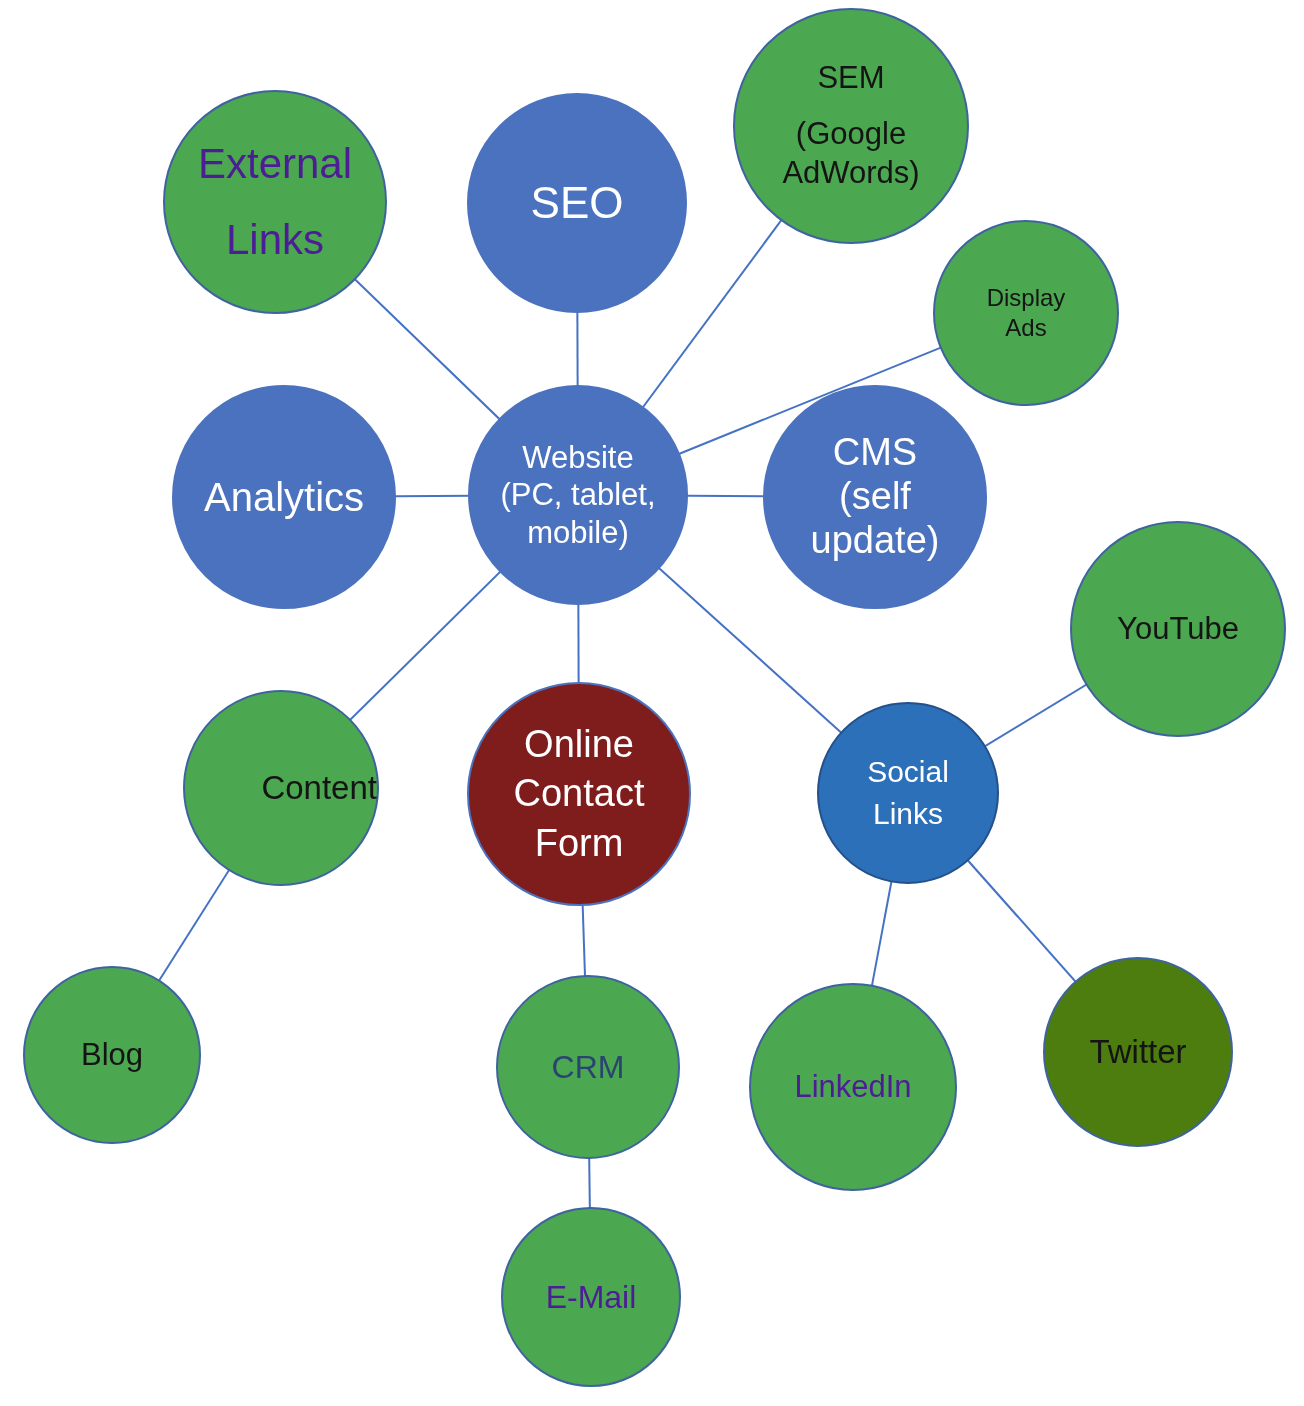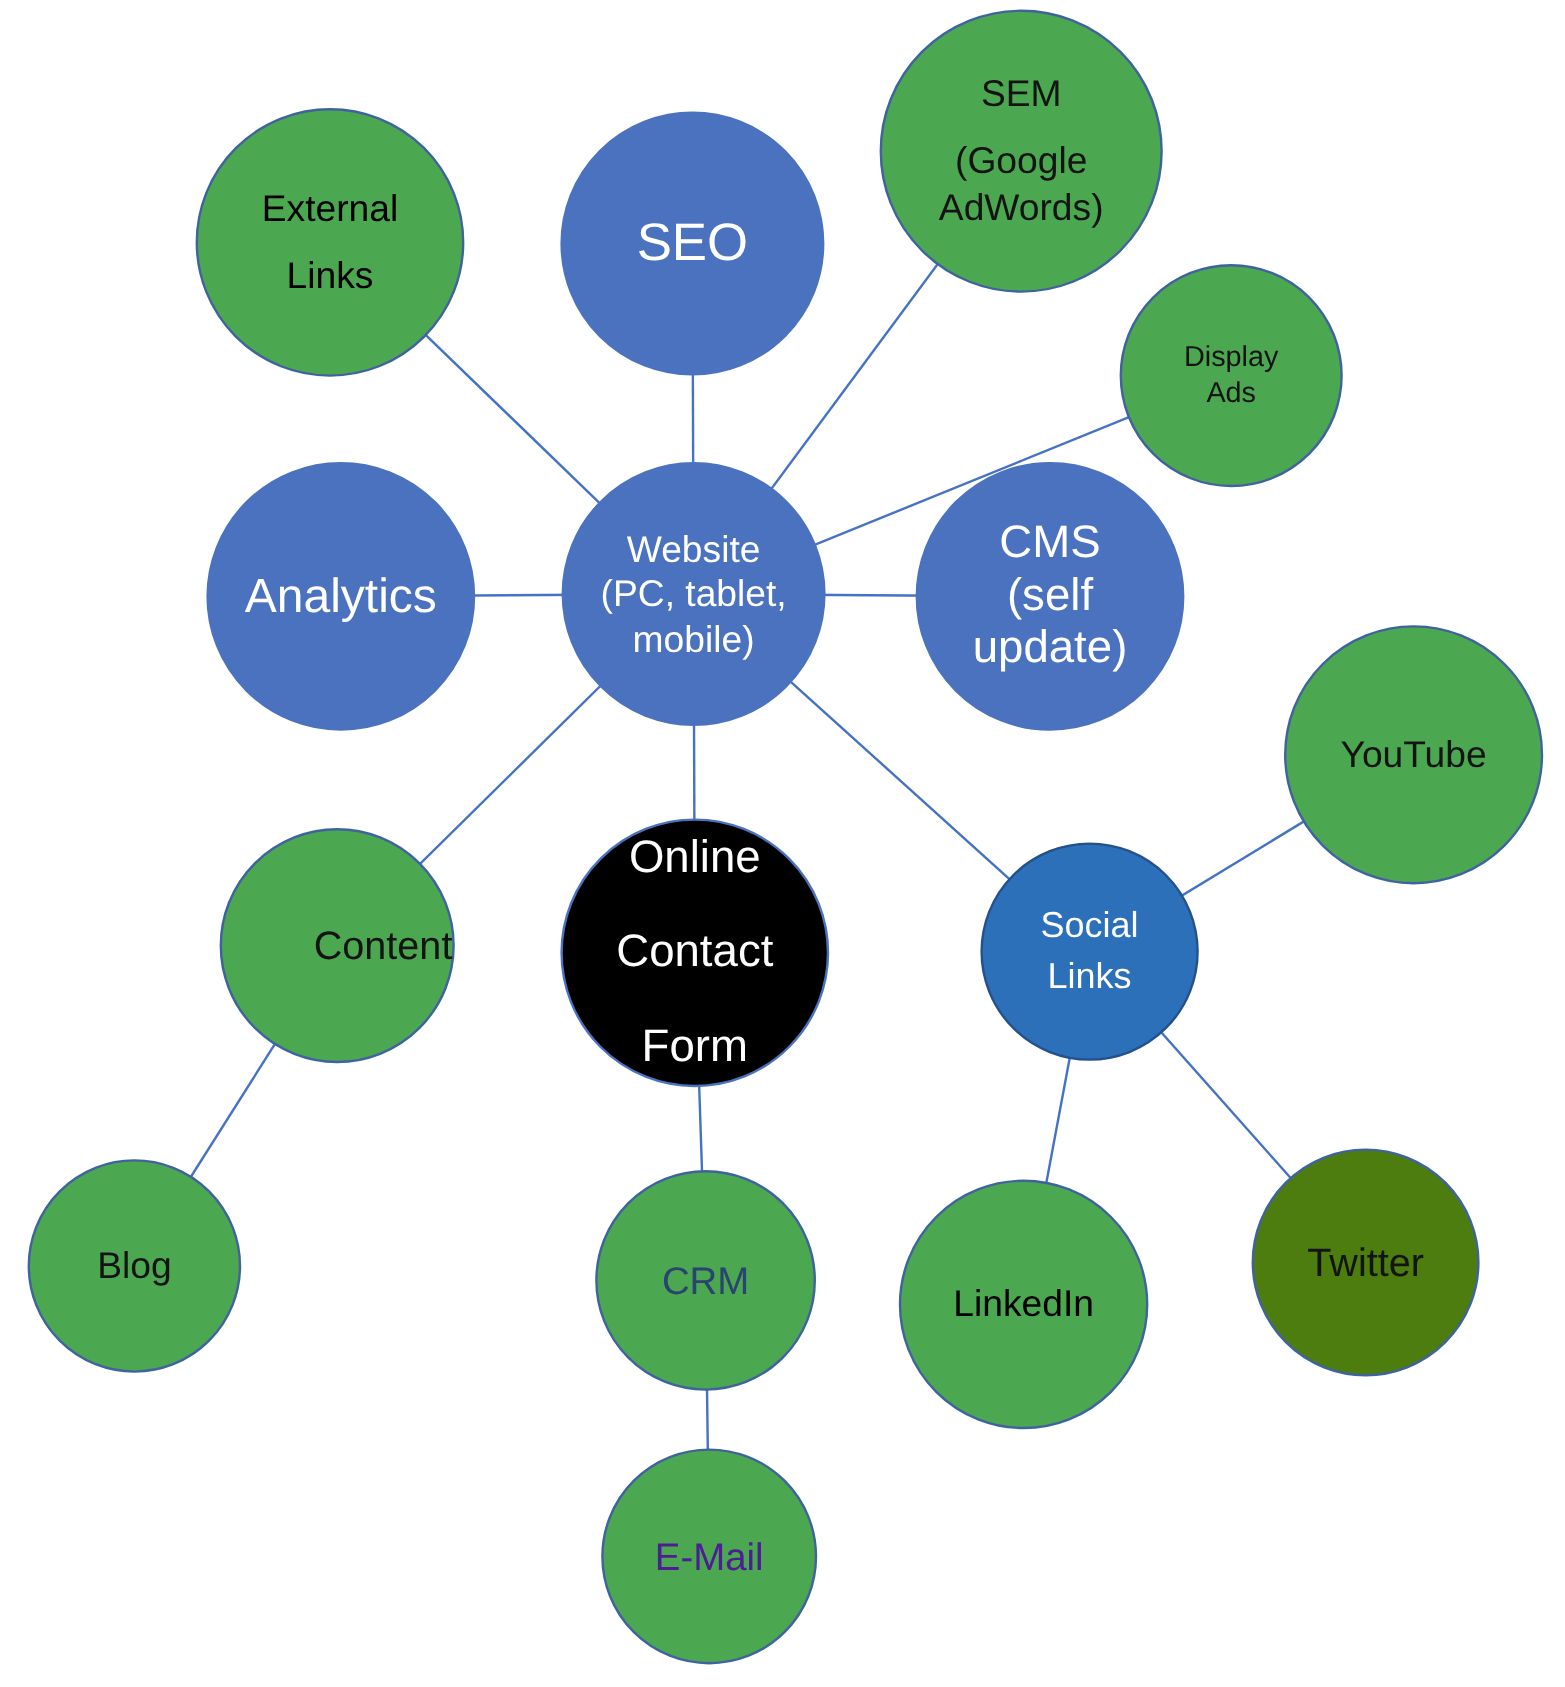--- a/index.html
+++ b/index.html
@@ -47,21 +47,21 @@
     </svg>
   <div>
       <div class="node" style="left: 468px; top: 385px; width: 220px; height: 220px; background: rgb(75, 114, 190); border-color: rgb(75, 114, 190); color: rgb(255, 255, 255); font-size: 31px; line-height: 1.2;">
         <div class="line">Website</div>
         <div class="line">(PC, tablet,</div>
         <div class="line">mobile)</div>
       </div>
       <div class="node" style="left: 467px; top: 93px; width: 220px; height: 220px; background: rgb(75, 114, 190); border-color: rgb(75, 114, 190); color: rgb(255, 255, 255); font-size: 44px; line-height: 1.2;">
         <div class="line">SEO</div>
       </div>
-      <div class="node" style="left: 163px; top: 90px; width: 224px; height: 224px; background: rgb(76, 167, 81); border-color: rgb(62, 99, 159); color: #000000; font-size: 31px; line-height: 1.25;">
+      <div class="node" style="left: 163px; top: 90px; width: 224px; height: 224px; background: rgb(76, 167, 81); border-color: rgb(62, 99, 159); color: #4c1d95; font-size: 42px; line-height: 1.25;">
         <div class="line">External</div>
         <div class="line empty"></div>
         <div class="line">Links</div>
       </div>
       <div class="node" style="left: 733px; top: 8px; width: 236px; height: 236px; background: rgb(76, 167, 81); border-color: rgb(62, 99, 159); color: rgb(20, 20, 20); font-size: 31px; line-height: 1.25; text-align: right;">
         <div class="line">SEM</div>
         <div class="line empty"></div>
         <div class="line">(Google</div>
         <div class="line">AdWords)</div>
       </div>
@@ -76,38 +76,38 @@
         <div class="line">CMS</div>
         <div class="line">(self</div>
         <div class="line">update)</div>
       </div>
       <div class="node" style="left: 1070px; top: 521px; width: 216px; height: 216px; background: rgb(76, 167, 81); border-color: rgb(62, 99, 159); color: rgb(20, 20, 20); font-size: 31px; line-height: 1.25;">
         <div class="line">YouTube</div>
       </div>
       <div class="node" style="left: 183px; top: 690px; width: 196px; height: 196px; background: rgb(76, 167, 81); border-color: rgb(62, 99, 159); color: rgb(20, 20, 20); font-size: 33px; line-height: 1.25; align-items: flex-end;">
         <div class="line">Content</div>
       </div>
-      <div class="node" style="left: 467px; top: 682px; width: 224px; height: 224px; background: #000000; border-color: rgb(75, 114, 190); color: rgb(255, 255, 255); font-size: 38px; line-height: 1.3; gap: 29px;">
+      <div class="node" style="left: 467px; top: 682px; width: 224px; height: 224px; background: #7f1d1d; border-color: rgb(75, 114, 190); color: rgb(255, 255, 255); font-size: 38px; line-height: 1.3;">
         <div class="line">Online</div>
         <div class="line">Contact</div>
         <div class="line">Form</div>
       </div>
       <div class="node" style="left: 817px; top: 702px; width: 182px; height: 182px; background: rgb(43, 112, 185); border-color: rgb(36, 81, 139); color: rgb(255, 255, 255); font-size: 30px; line-height: 1.4;">
         <div class="line">Social</div>
         <div class="line">Links</div>
       </div>
       <div class="node" style="left: 23px; top: 966px; width: 178px; height: 178px; background: rgb(76, 167, 81); border-color: rgb(62, 99, 159); color: rgb(20, 20, 20); font-size: 31px; line-height: 1.25;">
         <div class="line">Blog</div>
       </div>
       <div class="node" style="left: 496px; top: 975px; width: 184px; height: 184px; background: rgb(76, 167, 81); border-color: rgb(62, 99, 159); color: rgb(42, 68, 112); font-size: 32px; line-height: 1.25;">
         <div class="line">CRM</div>
       </div>
       <div class="node" style="left: 501px; top: 1207px; width: 180px; height: 180px; background: rgb(76, 167, 81); border-color: rgb(62, 99, 159); color: #4c1d95; font-size: 32px; line-height: 1.25;">
         <div class="line">E-Mail</div>
       </div>
-      <div class="node" style="left: 749px; top: 983px; width: 208px; height: 208px; background: rgb(76, 167, 81); border-color: rgb(62, 99, 159); color: #000000; font-size: 31px; line-height: 1.25;">
+      <div class="node" style="left: 749px; top: 983px; width: 208px; height: 208px; background: rgb(76, 167, 81); border-color: rgb(62, 99, 159); color: #4c1d95; font-size: 31px; line-height: 1.25;">
         <div class="line">LinkedIn</div>
       </div>
       <div class="node" style="left: 1043px; top: 957px; width: 190px; height: 190px; background: #4d7c0f; border-color: rgb(62, 99, 159); color: rgb(20, 20, 20); font-size: 33px; line-height: 1.25;">
         <div class="line">Twitter</div>
       </div>
     </div>
 </div>
 
 </body></html>

